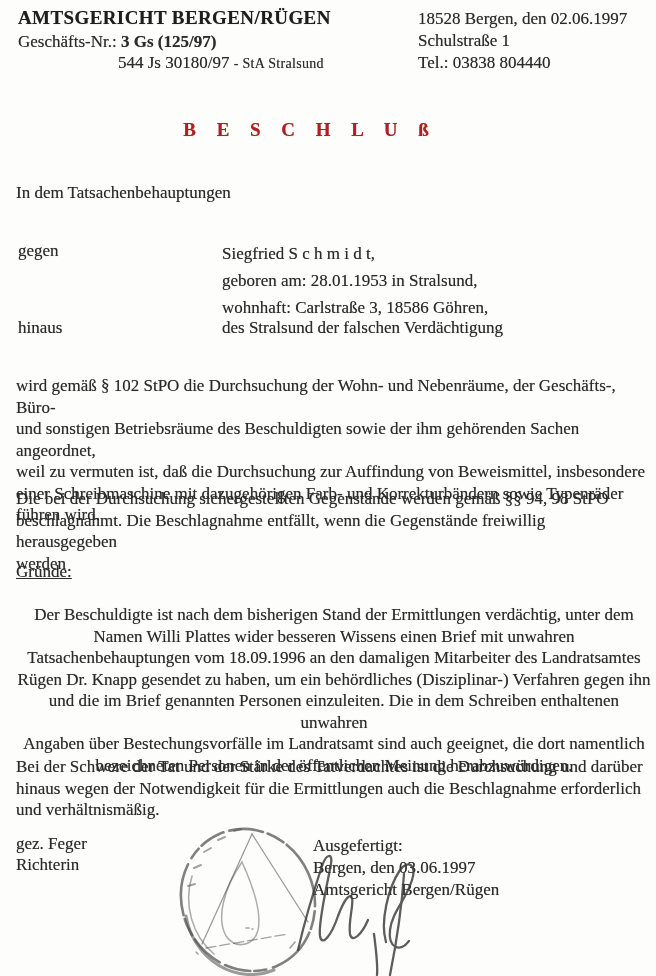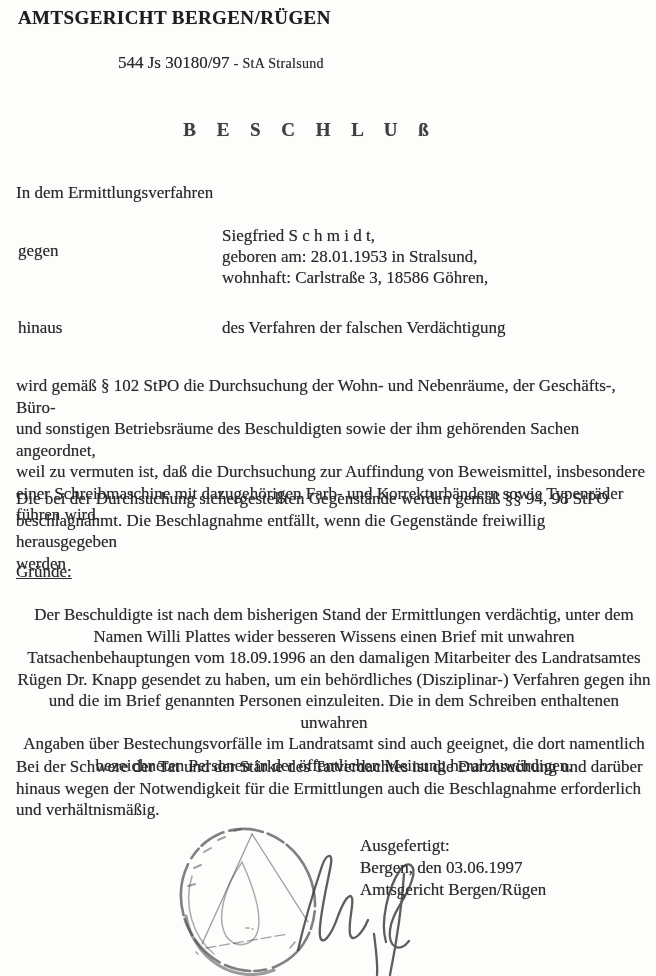--- a/index.html
+++ b/index.html
@@ -26,57 +26,61 @@
   }
   .file-line{left:18px;top:31px;}
   .file-line .bold{font-weight:bold;}
   .file-line2{left:118px;top:52px;}
   .file-line2 .small-note{font-size:14px;letter-spacing:0.3px;}
   .header-right{left:418px;top:8px;line-height:22px;}
   .doc-title{
     left:160px;top:119px;width:300px;
     text-align:center;
     font-size:19px;font-weight:bold;letter-spacing:8px;
-    color:#404040;
+    color:#b91c1c;
   }
   .intro{left:16px;top:182px;}
   .party-label-gegen{left:18px;top:240px;}
-  .party-value-gegen{left:222px;top:225px;line-height:21px;}
+  .party-value-gegen{left:222px;top:240px;line-height:27px;}
   .party-label-wegen{left:18px;top:317px;}
   .party-value-wegen{left:222px;top:317px;}
   .para1{left:16px;top:375px;width:632px;}
   .para2{left:16px;top:488px;width:632px;}
   .gruende{left:16px;top:561px;text-decoration:underline;}
   .para3{left:16px;top:604px;width:636px;text-align:center;}
   .para4{left:16px;top:756px;width:636px;}
   .sig-left{left:16px;top:833px;line-height:21px;}
-  .cert-block{left:313px;top:835px;line-height:22px;margin-left:47px;}
+  .cert-block{left:313px;top:835px;line-height:22px;}
   .clerk-line{left:308px;top:930px;}
   .seal-svg{position:absolute;left:176px;top:818px;}
   .signature-svg{position:absolute;left:288px;top:838px;}
 </style>
 </head>
 <body>
 
 <div class="page">
 
   <div class="t court-name">AMTSGERICHT BERGEN/RÜGEN</div>
+  <div class="t file-line"><span>Geschäfts-Nr.: </span><span class="bold">3 Gs (125/97)</span></div>
   <div class="t file-line2"><span>544 Js 30180/97 </span><span class="small-note">- StA Stralsund</span></div>
 
+  <div class="t header-right"><span>18528 Bergen, den 02.06.1997</span>
+<span>Schulstraße 1</span>
+<span>Tel.: 03838 804440</span></div>
 
   <div class="t doc-title">B E S C H L U ß</div>
 
-  <div class="t intro">In dem Ermittlungsverfahren</div>
+  <div class="t intro">In dem Tatsachenbehauptungen</div>
 
   <div class="t party-label-gegen">gegen</div>
   <div class="t party-value-gegen">Siegfried  S c h m i d t,
 geboren am: 28.01.1953 in Stralsund,
 wohnhaft: Carlstraße 3, 18586 Göhren,</div>
   <div class="t party-label-wegen">hinaus</div>
-  <div class="t party-value-wegen">des Verfahren der falschen Verdächtigung</div>
+  <div class="t party-value-wegen">des Stralsund der falschen Verdächtigung</div>
 
   <div class="t para1">wird gemäß § 102 StPO die Durchsuchung der Wohn- und Nebenräume, der Geschäfts-, Büro-
 und sonstigen Betriebsräume des Beschuldigten sowie der ihm gehörenden Sachen angeordnet,
 weil zu vermuten ist, daß die Durchsuchung zur Auffindung von Beweismittel, insbesondere
 einer Schreibmaschine mit dazugehörigen Farb- und Korrekturbändern sowie Typenräder
 führen wird.</div>
   <div class="t para2">Die bei der Durchsuchung sichergestellten Gegenstände werden gemäß §§ 94, 98 StPO
 beschlagnahmt. Die Beschlagnahme entfällt, wenn die Gegenstände freiwillig herausgegeben
 werden</div>
 
@@ -85,20 +89,22 @@
 Namen Willi Plattes wider besseren Wissens einen Brief mit unwahren
 Tatsachenbehauptungen vom 18.09.1996 an den damaligen Mitarbeiter des Landratsamtes
 Rügen Dr. Knapp gesendet zu haben, um ein behördliches (Disziplinar-) Verfahren gegen ihn
 und die im Brief genannten Personen einzuleiten. Die in dem Schreiben enthaltenen unwahren
 Angaben über Bestechungsvorfälle im Landratsamt sind auch geeignet, die dort namentlich
 bezeichneten Personen in der öffentlichen Meinung herabzuwürdigen.</div>
   <div class="t para4">Bei der Schwere der Tat  und der Stärke des Tatverdachtes ist die Durchsuchung und darüber
 hinaus wegen der Notwendigkeit für die Ermittlungen auch die Beschlagnahme erforderlich
 und verhältnismäßig.</div>
 
+  <div class="t sig-left">gez. Feger
+Richterin</div>
   <div class="t cert-block"><span>Ausgefertigt:</span>
 <span>Bergen, den 03.06.1997</span>
 <span>Amtsgericht Bergen/Rügen</span></div>
 
   <svg class="seal-svg" width="152" height="158" viewBox="0 0 152 158">
     <g fill="none" stroke="#4a4a4a" stroke-linecap="round">
       <ellipse cx="72" cy="82" rx="66" ry="72" stroke-width="2.6" opacity="0.7" stroke-dasharray="34 5 18 4 52 7 12 4 26 6" transform="rotate(-24 72 82)"></ellipse>
       <path d="M10 98 A66 72 0 0 0 98 152" stroke-width="3" opacity="0.55"></path>
       <path d="M16 58 A64 70 0 0 0 38 136" stroke-width="1.6" opacity="0.45"></path>
       <path d="M76 16 L26 126" stroke-width="1.3" opacity="0.55"></path>

